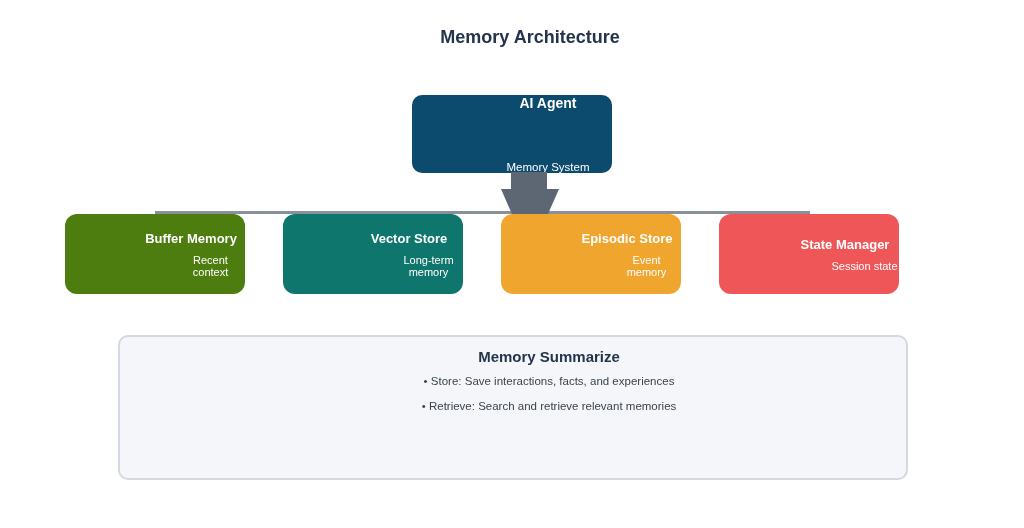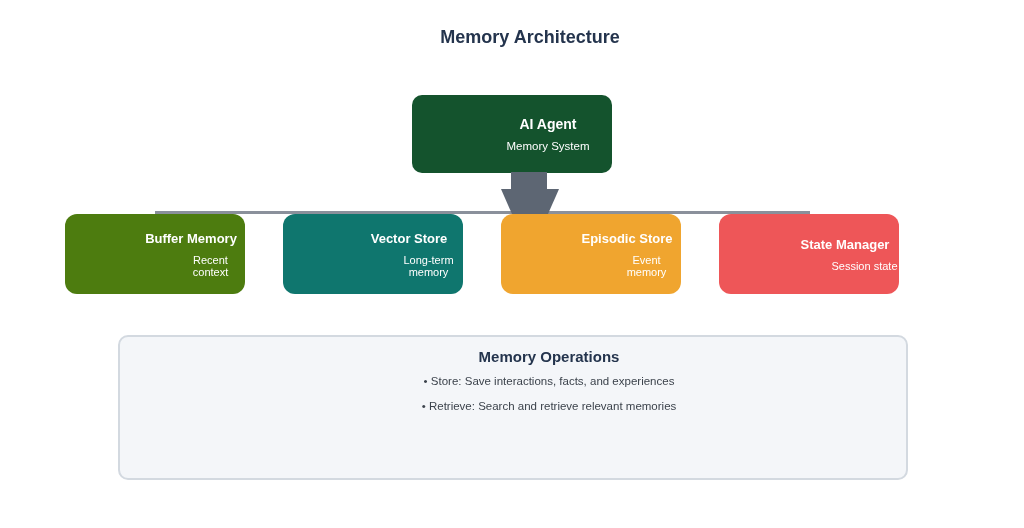--- a/index.html
+++ b/index.html
@@ -110,21 +110,21 @@
     line-height: 25px;
   }
 </style>
 </head>
 <body>
 
 <div class="canvas">
 
   <h1 class="diagram-title">Memory Architecture</h1>
 
-  <div class="node root-node" style="background: #14532d;">
+  <div class="node root-node" style="background: #0c4a6e; justify-content: space-between;">
     <div class="node-title">AI Agent</div>
     <div class="node-sub">Memory System</div>
   </div>
 
   <div class="connector-stem"></div>
   <div class="arrowhead-down"></div>
   <div class="connector-hline"></div>
 
   <div class="node child-node child-0" style="background: #4d7c0f;">
     <div class="node-title">Buffer Memory</div>
@@ -140,18 +140,18 @@
     <div class="node-title">Episodic Store</div>
     <div class="node-sub">Event memory</div>
   </div>
 
   <div class="node child-node child-3" style="background: rgb(238, 86, 88);">
     <div class="node-title">State Manager</div>
     <div class="node-sub">Session state</div>
   </div>
 
   <div class="ops-panel">
-    <div class="ops-title">Memory Operations</div>
+    <div class="ops-title">Memory Summarize</div>
     <div class="ops-item">• Store: Save interactions, facts, and experiences</div>
     <div class="ops-item">• Retrieve: Search and retrieve relevant memories</div>
   </div>
 
 </div>
 
 </body></html>

